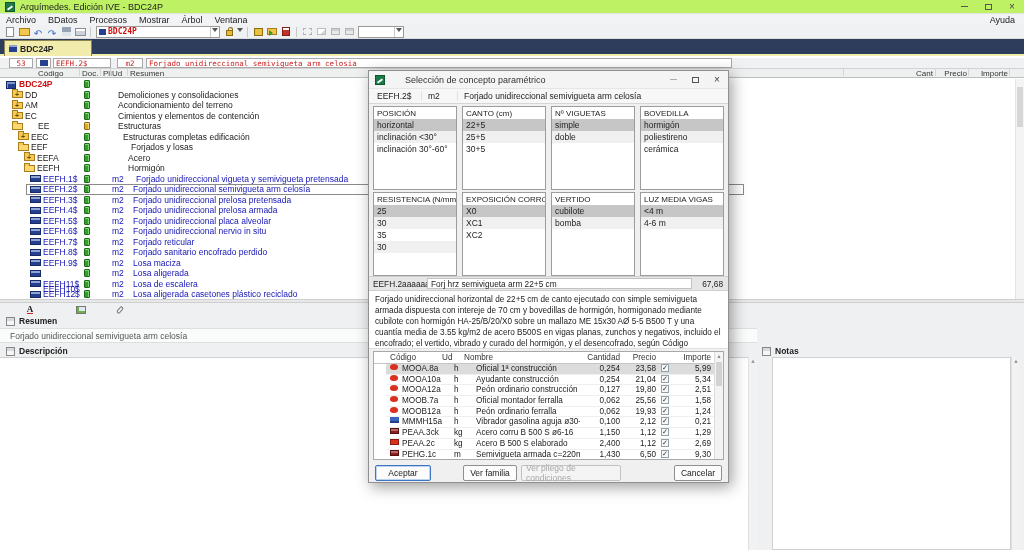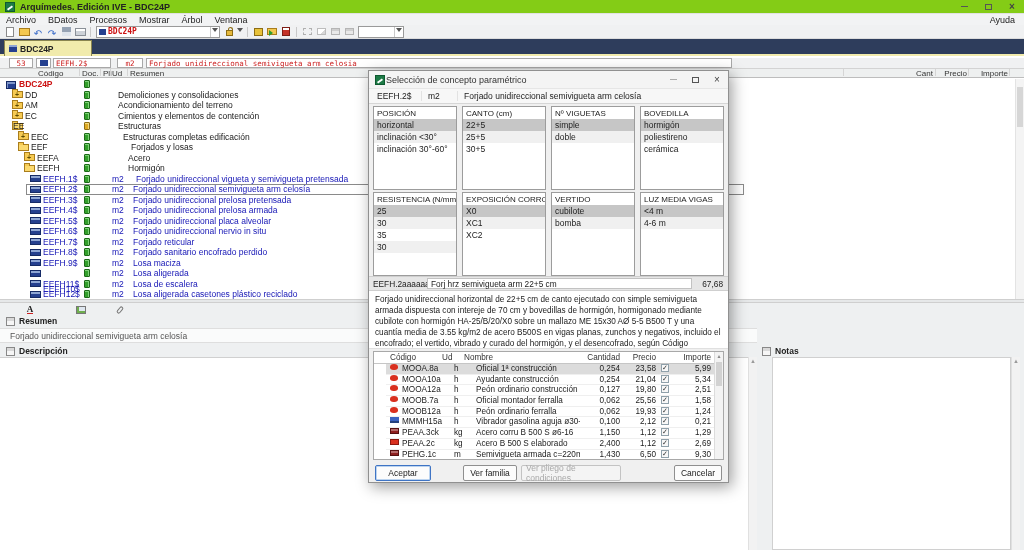--- a/index.html
+++ b/index.html
@@ -1,22 +1,22 @@
 <!DOCTYPE html>
 <html><head>
 <meta charset="utf-8">
 <style>
   html,body{margin:0;padding:0;background:#d8d8d8;}
   #app{position:relative;width:1024px;height:550px;background:#fff;overflow:hidden;
        font-family:"Liberation Sans",sans-serif;color:#222;}
   #app *{box-sizing:border-box;}
 
   
-  .titlebar{position:absolute;top:0;left:0;right:0;height:14px;background:#84cc16;
-            border-bottom:1px solid #e2e2e2;display:flex;align-items:center;font-size:9px;font-weight:bold;}
+  .titlebar{position:absolute;top:0;left:0;right:0;height:14px;background:#bef264;
+            border-bottom:1px solid #e2e2e2;display:flex;align-items:center;font-size:9px;}
   .appicon{width:10px;height:10px;margin:0 5px 0 5px;background:#1d7a46;border:1px solid #0e5a30;position:relative;}
   .appicon::after{content:"";position:absolute;left:1px;top:4px;width:6px;height:2px;background:#fff;transform:rotate(-35deg);}
   .wctl{margin-left:auto;display:flex;height:100%;}
   .wbtn{width:24px;display:flex;align-items:center;justify-content:center;color:#444;font-size:9px;}
   .glyph-min{width:7px;height:1px;background:#555;}
   .glyph-max{width:7px;height:6px;border:1px solid #555;}
   .glyph-close{font-size:10px;line-height:10px;color:#444;}
 
   
   .menubar{position:absolute;top:14px;left:0;right:0;height:11px;background:#f2f3f4;
@@ -113,21 +113,21 @@
   .sec-icon{width:9px;height:9px;border:1px solid #888;background:#f6f6f6;box-shadow:inset 0 3px 0 #d9d9d9;}
   .resumen-value{position:absolute;top:25px;left:0;width:757px;height:15px;background:#fafbfb;border-top:1px solid #dedede;border-bottom:1px solid #dedede;
                  display:flex;align-items:center;padding-left:10px;font-size:8.5px;color:#555;}
   .desc-area{position:absolute;top:54px;left:0;width:748px;bottom:0;background:#fff;border-top:1px solid #d0d0d0;}
   .side-scroll{position:absolute;width:9px;background:#f2f2f2;border-left:1px solid #e0e0e0;color:#9a9a9a;font-size:6px;text-align:center;line-height:8px;}
   .notas-area{position:absolute;top:54px;left:772px;right:13px;bottom:0;background:#fff;border:1px solid #d0d0d0;}
 
   
   .dialog{position:absolute;left:368px;top:70px;width:361px;height:413px;background:#f0f0f0;border:1px solid #909090;
           box-shadow:3px 4px 14px rgba(0,0,0,.38);z-index:10;font-size:8.5px;}
-  .dlg-title{position:absolute;top:0;left:0;right:0;height:18px;display:flex;align-items:center;padding-left:6px;gap:1px;
+  .dlg-title{position:absolute;top:0;left:0;right:0;height:18px;display:flex;align-items:center;padding-left:6px;gap:20px;
              font-size:9px;color:#333;border-bottom:1px solid #e6e6e6;background:#f4f4f4;}
   .dlg-title .appicon{margin:0;}
   .dlg-ctl{margin-left:auto;display:flex;height:100%;}
   .dlg-ctl .wbtn{width:22px;}
   .dim{opacity:.45;}
   .dlg-header{position:absolute;top:18px;left:0;right:0;height:15px;background:#f7f7f7;border-bottom:1px solid #d6d6d6;
               display:flex;align-items:center;}
   .dh-code{width:52px;padding-left:8px;}
   .dh-ud{width:36px;border-left:1px solid #e2e2e2;padding-left:6px;}
   .dh-name{flex:1;border-left:1px solid #e2e2e2;padding-left:6px;white-space:nowrap;overflow:hidden;}
@@ -330,21 +330,21 @@
           <span class="t-res" style="left: 118px;">Acondicionamiento del terreno</span>
         </div>
         <div class="tree-row type-chapter">
           <span class="t-icon ic-folder" style="left: 12px;"></span>
           <span class="t-code" style="left: 25px;">EC</span>
           <span class="t-doc ic-doc" style="left: 84px;"></span>
           <span class="t-res" style="left: 118px;">Cimientos y elementos de contención</span>
         </div>
         <div class="tree-row type-chapter">
           <span class="t-icon ic-folder-open" style="left: 12px;"></span>
-          <span class="t-code" style="left: 13px;">EE</span>
+          <span class="t-code" style="left: 38px;">EE</span>
           <span class="t-doc ic-doc y" style="left: 84px;"></span>
           <span class="t-res" style="left: 118px;">Estructuras</span>
         </div>
         <div class="tree-row type-chapter">
           <span class="t-icon ic-folder" style="left: 18px;"></span>
           <span class="t-code" style="left: 31px;">EEC</span>
           <span class="t-doc ic-doc" style="left: 84px;"></span>
           <span class="t-res" style="left: 123px;">Estructuras completas edificación</span>
         </div>
         <div class="tree-row type-chapter">

